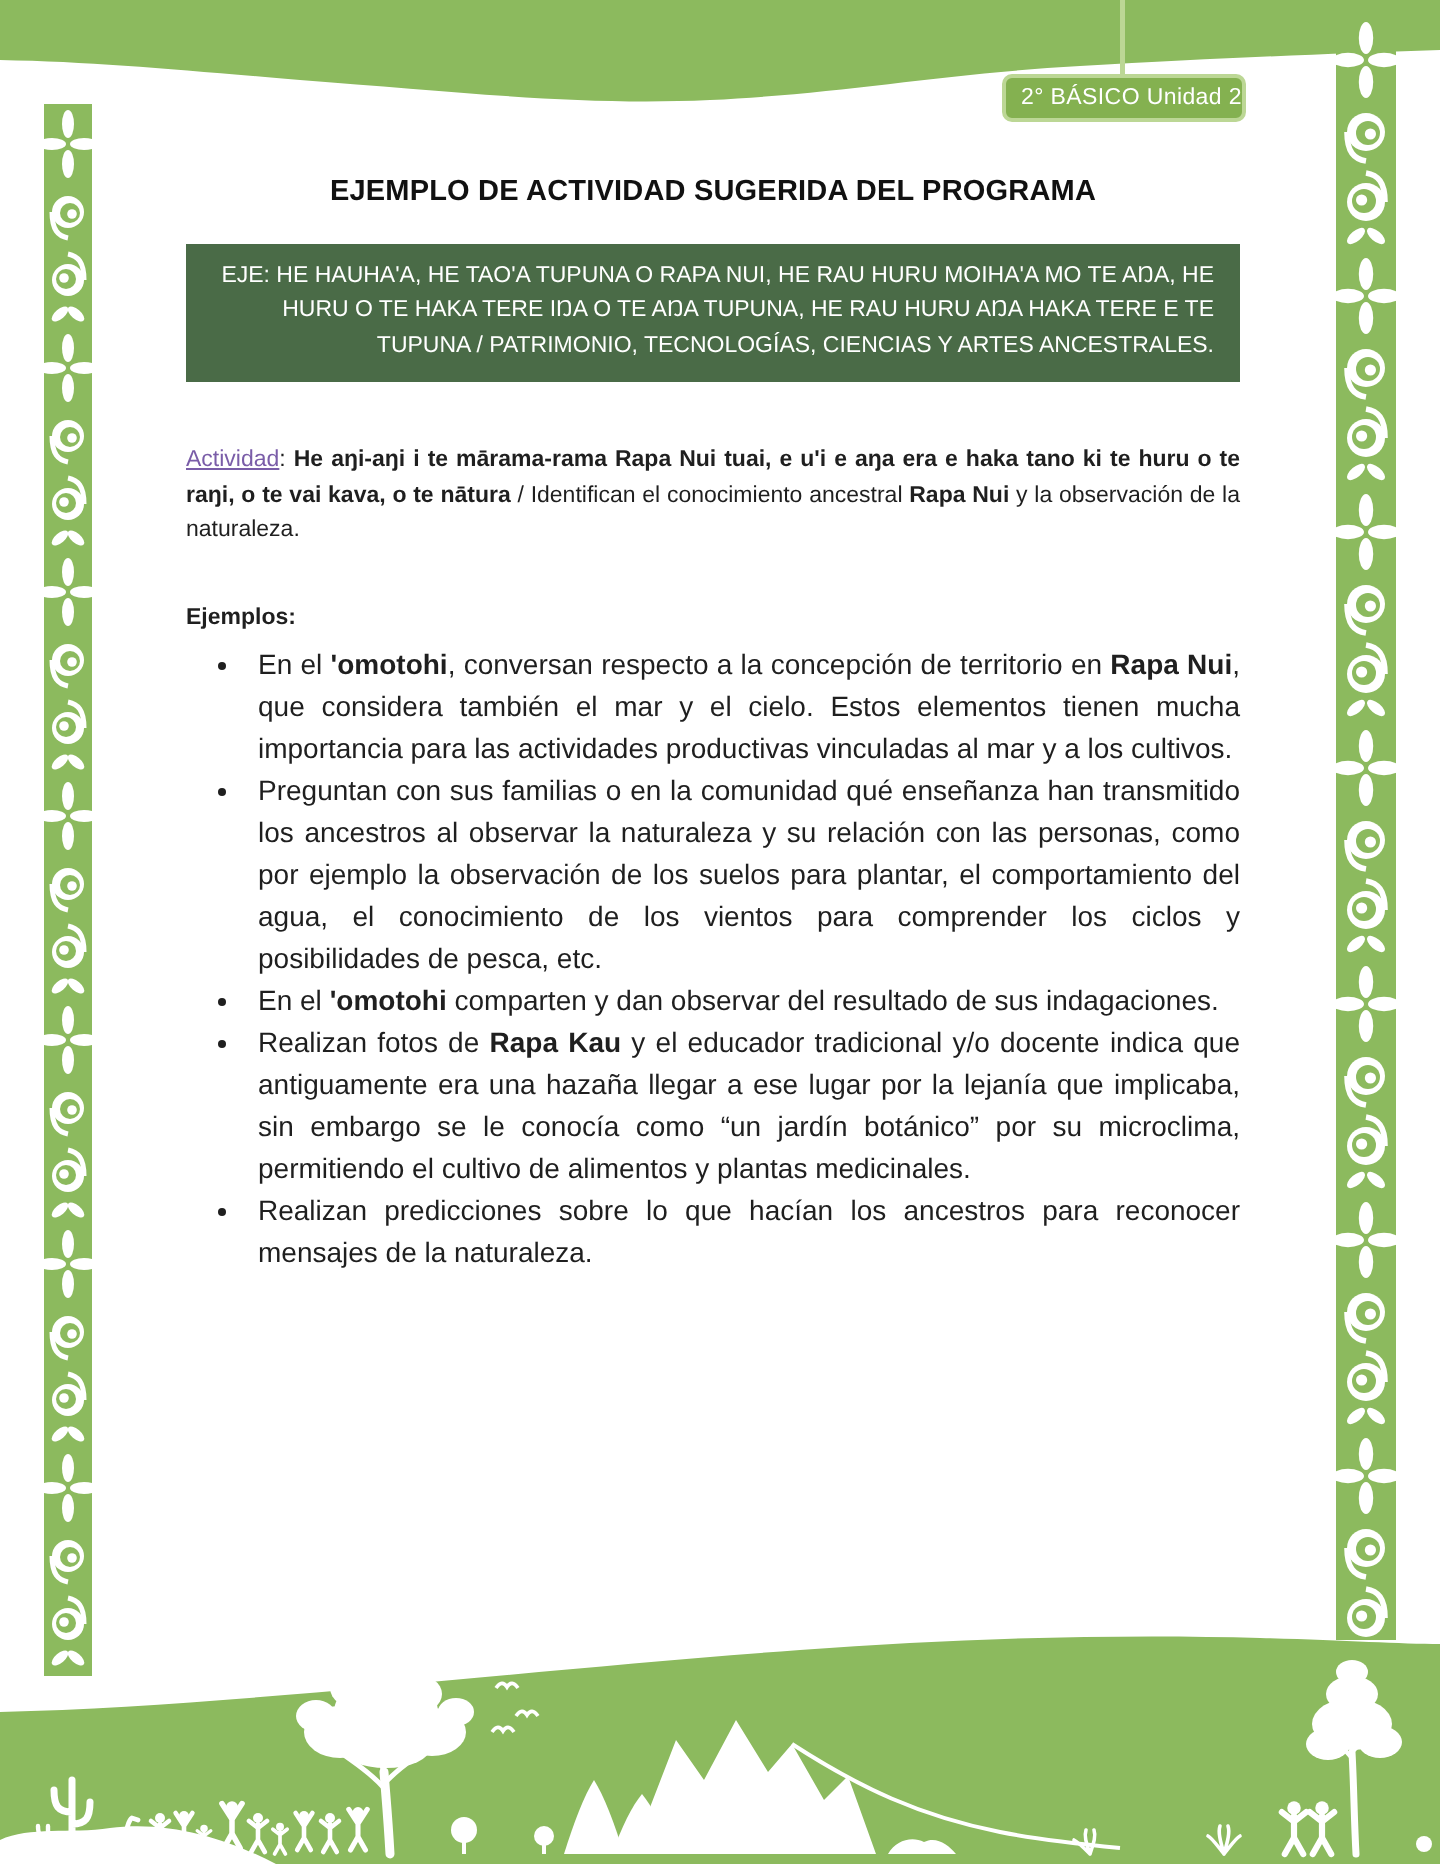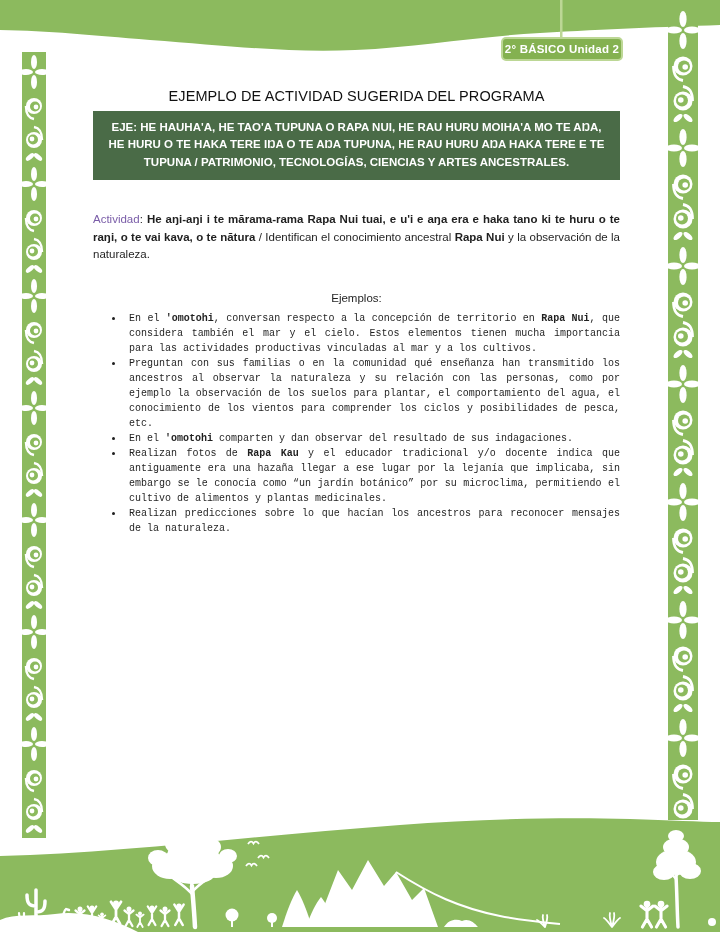--- a/index.html
+++ b/index.html
@@ -13,52 +13,51 @@
   .g-fill{fill:var(--accent-green,#8CBA5E);}
 
   
   .top-band{position:absolute;top:0;left:0;}
   
   .badge{
     position:absolute;left:501px;top:37px;width:118px;height:20px;
     background:var(--badge-green,#84B150);
     border:2px solid var(--badge-border,#BCD795);
     border-radius:5px;color:#fff;font-size:11.5px;
-    display:flex;align-items:center;justify-content:center;
+    display:flex;align-items:center;justify-content:flex-end;
     letter-spacing:.2px;
-    font-weight:bold;
   }
 
   
   .border-left{position:absolute;left:22px;top:52px;}
   .border-right{position:absolute;left:668px;top:8px;}
 
   
   .content{position:absolute;left:93px;top:88px;width:527px;}
   .title{
-    margin:0;font-size:14.5px;font-weight:normal;text-align:center;
+    margin:0;font-size:14.5px;font-weight:bold;text-align:center;
     color:#111;letter-spacing:.1px;
   }
   .eje-box{
-    margin-top:7px;background:var(--eje-bg,#4A6B47);color:#fff;
-    font-weight:bold;font-size:11.5px;line-height:1.52;
-    padding:8px 13px 9px 13px;text-align:center;
+    margin-top:18px;background:var(--eje-bg,#4A6B47);color:#fff;
+    font-weight:normal;font-size:11.5px;line-height:1.52;
+    padding:8px 13px 9px 13px;text-align:right;
   }
   .actividad{
     margin-top:31px;font-size:11.5px;line-height:1.5;text-align:justify;
   }
-  .seg-label{color:var(--label-purple,#7A5DA8);}
+  .seg-label{color:var(--label-purple,#7A5DA8);text-decoration:underline;}
   .seg-bold{font-weight:bold;}
   .seg-regular{font-weight:normal;}
   .ejemplos-heading{
-    margin-top:29px;font-size:11.5px;font-weight:normal;text-align:center;
+    margin-top:29px;font-size:11.5px;font-weight:bold;
   }
   .ejemplos-list{
     margin:7px 0 0 0;padding:0 0 0 31px;list-style:disc;
-    font-size:10px;line-height:1.5;font-family:Liberation Mono, monospace;
+    font-size:14px;line-height:1.5;
   }
   .ejemplos-list li{text-align:justify;padding-left:5px;}
 
   
   .bottom-landscape{position:absolute;left:0;bottom:0;}
 </style>
 </head>
 <body>
 
 <div class="page">

